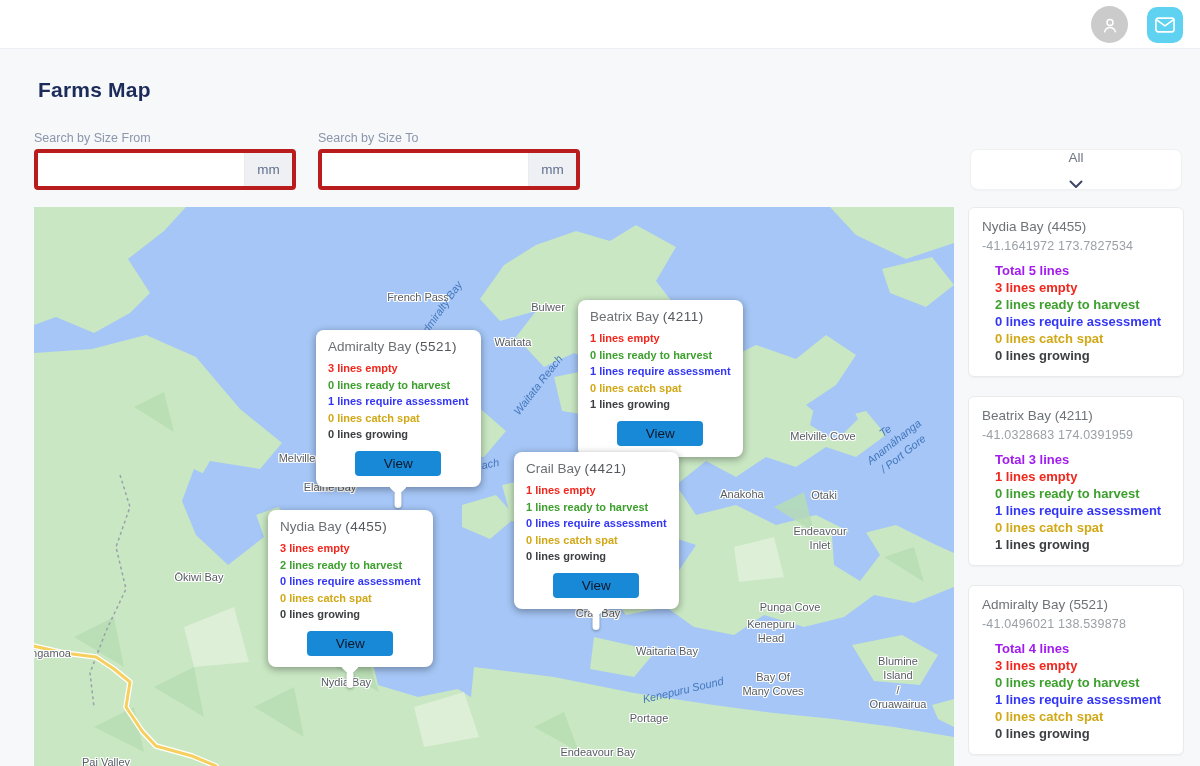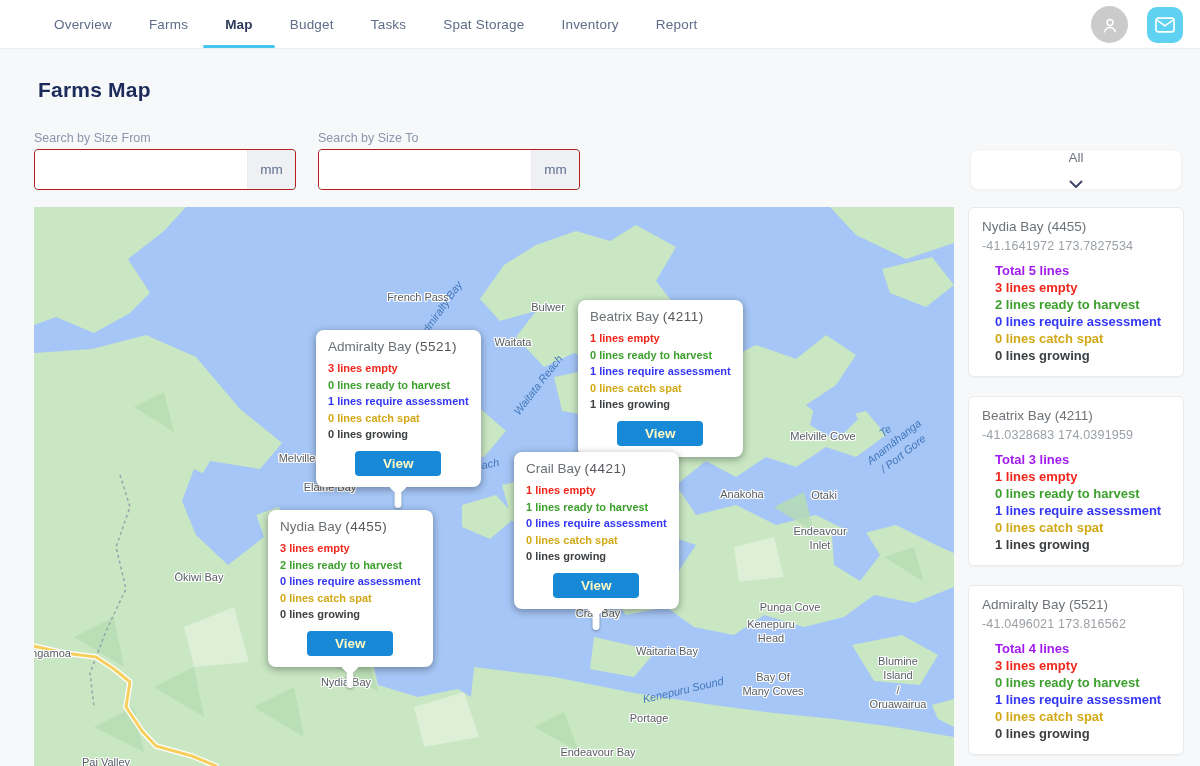--- a/index.html
+++ b/index.html
@@ -15,65 +15,55 @@
   .nav{position:absolute;left:54px;top:0;height:48px;display:flex;gap:37px;align-items:stretch;}
   .nav-item{display:flex;align-items:center;font-size:13.5px;color:#5f6c87;cursor:pointer;position:relative;letter-spacing:.2px;}
   .nav-item.active{color:#2e3a59;font-weight:700;}
   .nav-item.active::after{content:"";position:absolute;left:-22px;right:-22px;bottom:0;height:3px;background:var(--c-accent);border-radius:2px;}
   .avatar{position:absolute;left:1091px;top:6px;width:37px;height:37px;border-radius:50%;background:#cbcbcb;display:flex;align-items:center;justify-content:center;cursor:pointer;}
   .mailbtn{position:absolute;left:1147px;top:7px;width:36px;height:36px;border-radius:10px;background:var(--c-mail);display:flex;align-items:center;justify-content:center;cursor:pointer;border:none;}
 
   
   .page-title{position:absolute;left:38px;top:78px;font-size:21px;font-weight:700;color:#1c2b5a;letter-spacing:.2px;}
   .fieldlabel{position:absolute;font-size:12.5px;color:#8b96ac;}
-  .igroup{position:absolute;height:41px;display:flex;background:#14b8a6;border:1px solid #b91c1c;border-radius:4px;overflow:hidden;}
+  .igroup{position:absolute;height:41px;display:flex;background:#14b8a6;border:4px solid #b91c1c;border-radius:4px;overflow:hidden;}
   .igroup input{flex:1;border:none;outline:none;padding:0 10px;font-size:13px;color:#333;background:#fff;min-width:0;}
   .iaddon{width:48px;background:#eef0f4;border-left:1px solid #e9ebef;display:flex;align-items:center;justify-content:center;font-size:13.5px;color:#61708f;}
   .dropdown{position:absolute;left:970px;top:149px;width:212px;height:41px;background:#fff;border:1px solid #f0f1f3;border-radius:8px;display:flex;align-items:center;justify-content:space-between;padding:0 15px;cursor:pointer;box-shadow:0 1px 2px rgba(0,0,0,.03);flex-direction:column;}
   .dropdown .val{font-size:13.5px;color:#6f7684;}
 
   
   .map{position:absolute;left:34px;top:207px;width:920px;height:559px;overflow:hidden;background:#a5c6f6;}
   .map svg{position:absolute;left:0;top:0;}
   .map-label{position:absolute;transform:translate(-50%,-50%);font-size:11px;color:#565c62;text-shadow:1px 0 0 #fff,-1px 0 0 #fff,0 1px 0 #fff,0 -1px 0 #fff,1px 1px 0 #fff,-1px -1px 0 #fff,1px -1px 0 #fff,-1px 1px 0 #fff;white-space:pre-line;text-align:center;line-height:1.3;z-index:2;pointer-events:none;}
   .map-label.water{color:#4477bd;font-style:italic;text-shadow:none;}
 
   
   .popup{position:absolute;background:#fff;border-radius:8px;padding:9px 12px 11px;box-shadow:0 2px 7px 1px rgba(0,0,0,.3);z-index:5;}
   .popup-title{font-size:13.5px;color:#6b7074;margin-bottom:6px;white-space:nowrap;}
   .popup-title .code{color:#54575b;letter-spacing:.5px;}
   .pline{font-size:11px;font-weight:700;line-height:16.5px;white-space:nowrap;}
-  .view-btn{display:block;margin:8px auto 0;width:86px;height:25px;background:var(--c-view);color:#fef9c3;font-weight:700;font-size:13.5px;border:none;border-radius:4px;cursor:pointer;font-family:"Liberation Sans",sans-serif;}
+  .view-btn{display:block;margin:8px auto 0;width:86px;height:25px;background:var(--c-view);color:#0f172a;font-weight:400;font-size:13.5px;border:none;border-radius:4px;cursor:pointer;font-family:"Liberation Sans",sans-serif;}
   .tail{position:absolute;left:50%;bottom:-6px;width:13px;height:13px;background:#fff;transform:translateX(-50%) rotate(45deg);border-radius:2px;}
   .stem{position:absolute;left:50%;bottom:-21px;width:7px;height:16px;background:#fff;transform:translateX(-50%);border-radius:3px 3px 4px 4px;box-shadow:0 1px 3px rgba(0,0,0,.35);}
 
   .c-empty{color:var(--c-empty);} .c-harvest{color:var(--c-harvest);} .c-assess{color:var(--c-assess);}
   .c-spat{color:var(--c-spat);} .c-grow{color:var(--c-grow);} .c-total{color:var(--c-total);}
 
   
   .sidebar{position:absolute;left:968px;top:207px;width:216px;height:559px;overflow:hidden;display:flex;flex-direction:column;gap:19px;}
   .card{background:#fff;border:1px solid #e9eaec;border-radius:6px;padding:11px 13px 12px;box-shadow:0 1px 2px rgba(0,0,0,.04);flex:none;cursor:pointer;}
   .card-title{font-size:13.5px;color:#6e7378;margin-bottom:5px;}
   .card-coords{font-size:12.5px;color:#9aa0a6;margin-bottom:9px;letter-spacing:.2px;}
   .cline{font-size:13px;font-weight:700;line-height:17px;white-space:nowrap;margin-left:13px;}
 </style>
 </head>
 <body>
 
 <div class="header">
-  <div class="nav">
-      <div class="nav-item">Overview</div>
-      <div class="nav-item">Farms</div>
-      <div class="nav-item active">Map</div>
-      <div class="nav-item">Budget</div>
-      <div class="nav-item">Tasks</div>
-      <div class="nav-item">Spat Storage</div>
-      <div class="nav-item">Inventory</div>
-      <div class="nav-item">Report</div>
-    </div>
   <div class="avatar">
     <svg width="20" height="20" viewBox="0 0 24 24">
       <circle cx="12" cy="9" r="3.6" fill="none" stroke="#fff" stroke-width="1.8"></circle>
       <path d="M5.5 20c1.2-3.6 3.6-5 6.5-5s5.3 1.4 6.5 5" fill="none" stroke="#fff" stroke-width="1.8" stroke-linecap="round"></path>
     </svg>
   </div>
   <button class="mailbtn">
     <svg width="20" height="16" viewBox="0 0 22 17">
       <rect x="1" y="1" width="20" height="15" rx="2.5" fill="none" stroke="#fff" stroke-width="1.8"></rect>
       <path d="M1.5 2.5 L11 9.5 L20.5 2.5" fill="none" stroke="#fff" stroke-width="1.8" stroke-linejoin="round"></path>
@@ -260,21 +250,21 @@
       <div class="card-coords">-41.0328683 174.0391959</div>
       <div class="cline c-total">Total 3 lines</div>
       <div class="cline c-empty">1 lines empty</div>
       <div class="cline c-harvest">0 lines ready to harvest</div>
       <div class="cline c-assess">1 lines require assessment</div>
       <div class="cline c-spat">0 lines catch spat</div>
       <div class="cline c-grow">1 lines growing</div>
     </div>
     <div class="card">
       <div class="card-title">Admiralty Bay (5521)</div>
-      <div class="card-coords">-41.0496021 173.816562</div>
+      <div class="card-coords">-41.0496021 138.539878</div>
       <div class="cline c-total">Total 4 lines</div>
       <div class="cline c-empty">3 lines empty</div>
       <div class="cline c-harvest">0 lines ready to harvest</div>
       <div class="cline c-assess">1 lines require assessment</div>
       <div class="cline c-spat">0 lines catch spat</div>
       <div class="cline c-grow">0 lines growing</div>
     </div>
   </div>
 
 </body></html>

